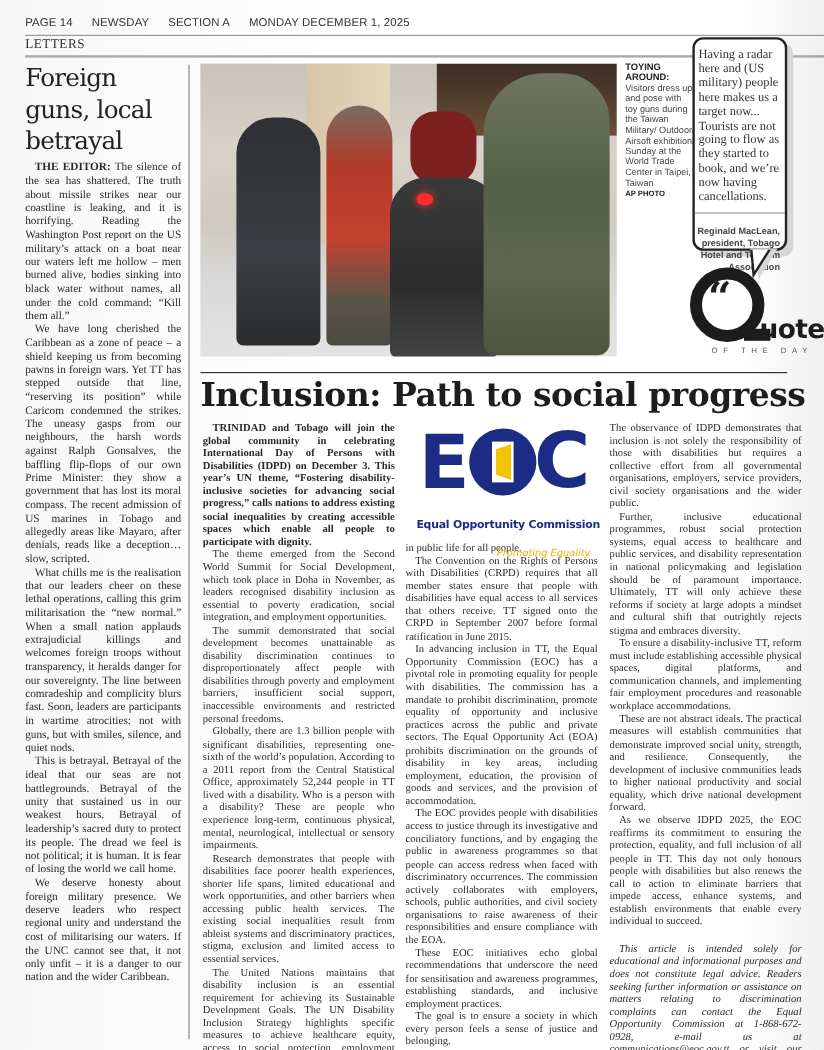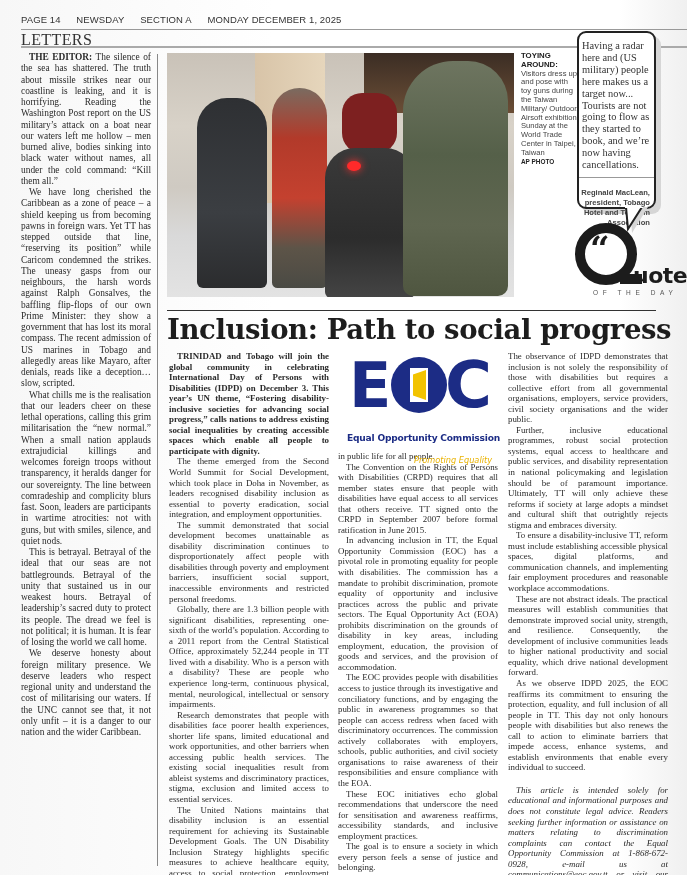--- a/index.html
+++ b/index.html
@@ -12,21 +12,21 @@
   }
   .folio {
     position: absolute; left: 21px; top: 14px; right: 0;
     font-family: "Liberation Sans", sans-serif; font-size: 9.5px; color: #333;
     letter-spacing: 0.1px; white-space: nowrap;
   }
   .folio span { margin-right: 13px; }
   .rule1 { position: absolute; left: 21px; right: 0; top: 29px; height: 1px; background: #999; }
   .section-label {
     position: absolute; left: 21px; top: 31px;
-    font-family: "Liberation Serif", serif; font-size: 16px; color: #333; letter-spacing: 0.4px;
+    font-family: "Liberation Serif", serif; font-size: 11px; color: #333; letter-spacing: 0.4px;
   }
   .rule2 { position: absolute; left: 21px; right: 0; top: 46px; height: 2px; background: #aaa; }
   .col-divider { position: absolute; left: 157px; top: 54px; width: 1px; height: 812px; background: #888; }
 
   
   .letter { position: absolute; left: 21px; top: 52px; width: 130px; }
   .letter h1 {
     font-family: "DejaVu Serif", serif; font-weight: normal; font-size: 20.5px; line-height: 26px;
     color: #222; letter-spacing: -0.6px; margin-bottom: 5px;
   }
@@ -129,20 +129,21 @@
   <span>NEWSDAY</span>
   <span>SECTION A</span>
   <span>MONDAY DECEMBER 1, 2025</span>
 </div>
 <div class="rule1"></div>
 <div class="section-label">LETTERS</div>
 <div class="rule2"></div>
 <div class="col-divider"></div>
 
 <div class="letter">
+  <h1>Foreign guns, local betrayal</h1>
   <div class="body-text">
     <p><b>THE EDITOR:</b><span> The silence of the sea has shattered. The truth about missile strikes near our coastline is leaking, and it is horrifying. Reading the Washington Post report on the US military’s attack on a boat near our waters left me hollow – men burned alive, bodies sinking into black water without names, all under the cold command: “Kill them all.”</span></p>
     <p>We have long cherished the Caribbean as a zone of peace – a shield keeping us from becoming pawns in foreign wars. Yet TT has stepped outside that line, “reserving its position” while Caricom condemned the strikes. The uneasy gasps from our neighbours, the harsh words against Ralph Gonsalves, the baffling flip-flops of our own Prime Minister: they show a government that has lost its moral compass. The recent admission of US marines in Tobago and allegedly areas like Mayaro, after denials, reads like a deception…slow, scripted.</p>
     <p>What chills me is the realisation that our leaders cheer on these lethal operations, calling this grim militarisation the “new normal.” When a small nation applauds extrajudicial killings and welcomes foreign troops without transparency, it heralds danger for our sovereignty. The line between comradeship and complicity blurs fast. Soon, leaders are participants in wartime atrocities: not with guns, but with smiles, silence, and quiet nods.</p>
     <p>This is betrayal. Betrayal of the ideal that our seas are not battlegrounds. Betrayal of the unity that sustained us in our weakest hours. Betrayal of leadership’s sacred duty to protect its people. The dread we feel is not political; it is human. It is fear of losing the world we call home.</p>
     <p>We deserve honesty about foreign military presence. We deserve leaders who respect regional unity and understand the cost of militarising our waters. If the UNC cannot see that, it not only unfit – it is a danger to our nation and the wider Caribbean.</p>
   </div>
 
 </div>
 
@@ -206,21 +207,21 @@
       </div>
       <div class="eoc-name">Equal Opportunity Commission</div>
       <div class="eoc-tag">Promoting Equality</div>
     </div>
   </div>
   <div class="body-text">
     <p style="text-indent:0">in public life for all people.</p>
     <p>The Convention on the Rights of Persons with Disabilities (CRPD) requires that all member states ensure that people with disabilities have equal access to all services that others receive. TT signed onto the CRPD in September 2007 before formal ratification in June 2015.</p>
     <p>In advancing inclusion in TT, the Equal Opportunity Commission (EOC) has a pivotal role in promoting equality for people with disabilities. The commission has a mandate to prohibit discrimination, promote equality of opportunity and inclusive practices across the public and private sectors. The Equal Opportunity Act (EOA) prohibits discrimination on the grounds of disability in key areas, including employment, education, the provision of goods and services, and the provision of accommodation.</p>
     <p>The EOC provides people with disabilities access to justice through its investigative and conciliatory functions, and by engaging the public in awareness programmes so that people can access redress when faced with discriminatory occurrences. The commission actively collaborates with employers, schools, public authorities, and civil society organisations to raise awareness of their responsibilities and ensure compliance with the EOA.</p>
-    <p>These EOC initiatives echo global recommendations that underscore the need for sensitisation and awareness reaffirms, accessibility standards, and inclusive employment practices.</p>
+    <p>These EOC initiatives echo global recommendations that underscore the need for sensitisation and awareness programmes, establishing standards, and inclusive employment practices.</p>
     <p>The goal is to ensure a society in which every person feels a sense of justice and belonging.</p>
   </div>
 </div>
 
 <div class="col c3">
   <div class="body-text">
     <p style="text-indent:0">The observance of IDPD demonstrates that inclusion is not solely the responsibility of those with disabilities but requires a collective effort from all governmental organisations, employers, service providers, civil society organisations and the wider public.</p>
     <p>Further, inclusive educational programmes, robust social protection systems, equal access to healthcare and public services, and disability representation in national policymaking and legislation should be of paramount importance. Ultimately, TT will only achieve these reforms if society at large adopts a mindset and cultural shift that outrightly rejects stigma and embraces diversity.</p>
     <p>To ensure a disability-inclusive TT, reform must include establishing accessible physical spaces, digital platforms, and communication channels, and implementing fair employment procedures and reasonable workplace accommodations.</p>
     <p>These are not abstract ideals. The practical measures will establish communities that demonstrate improved social unity, strength, and resilience. Consequently, the development of inclusive communities leads to higher national productivity and social equality, which drive national development forward.</p>

